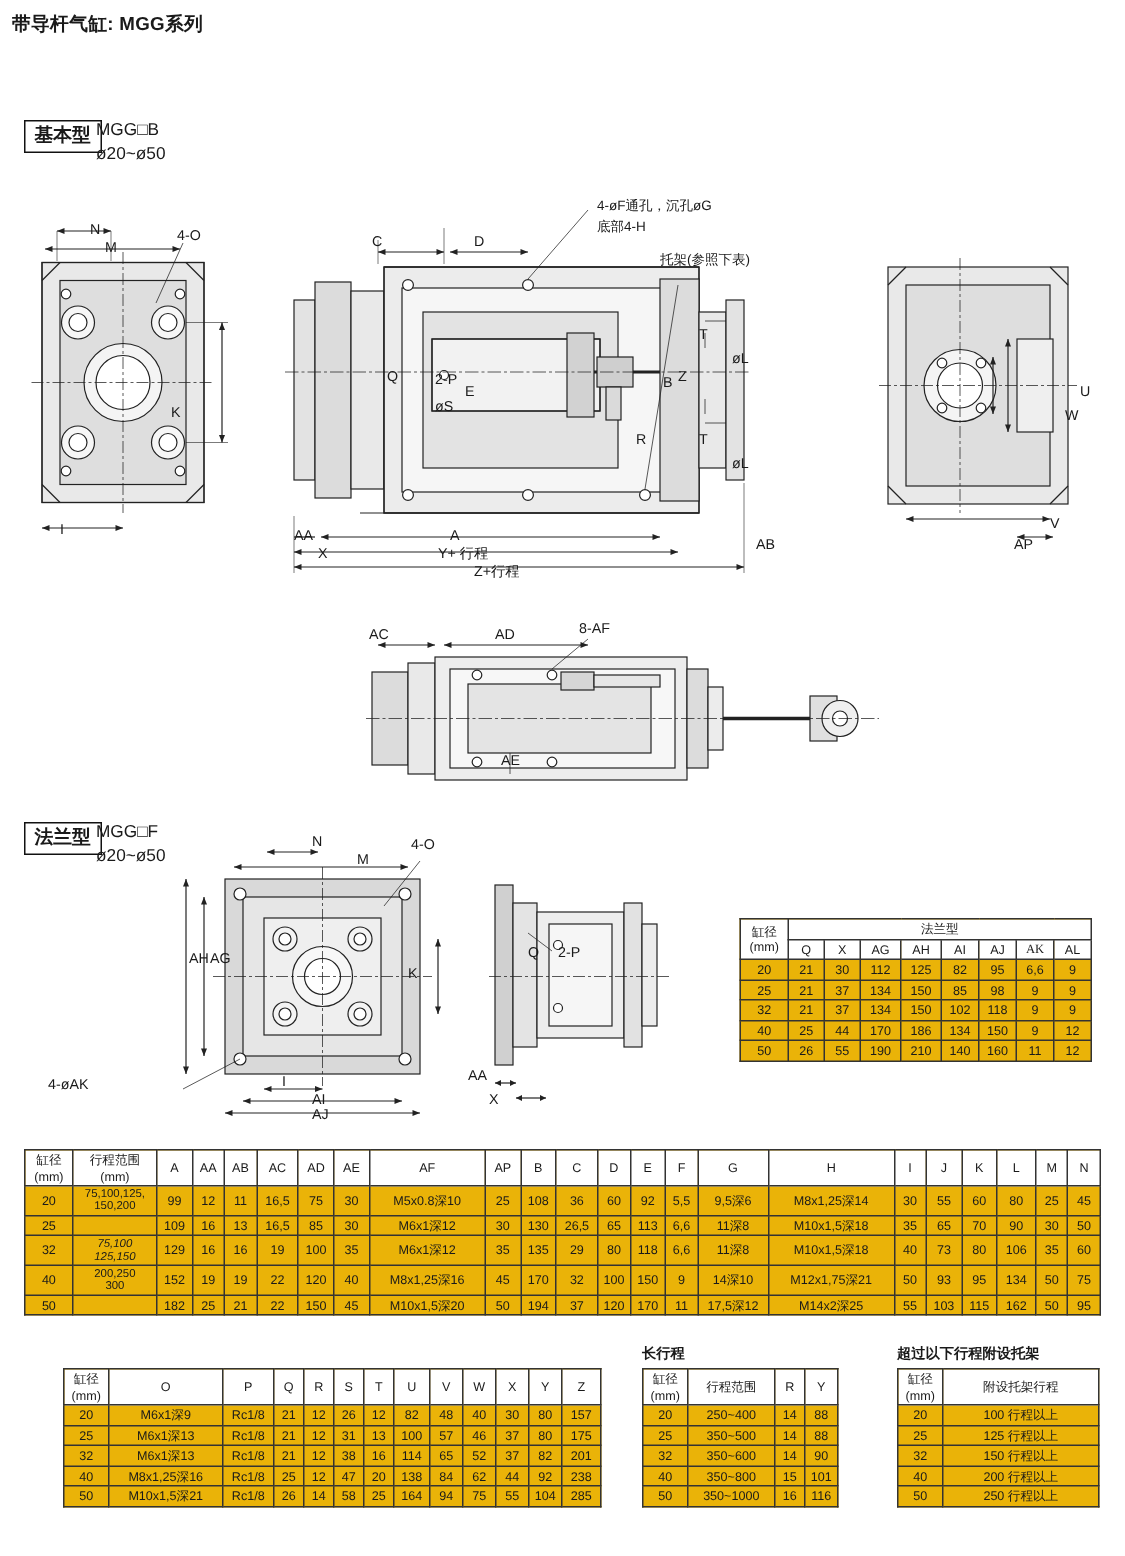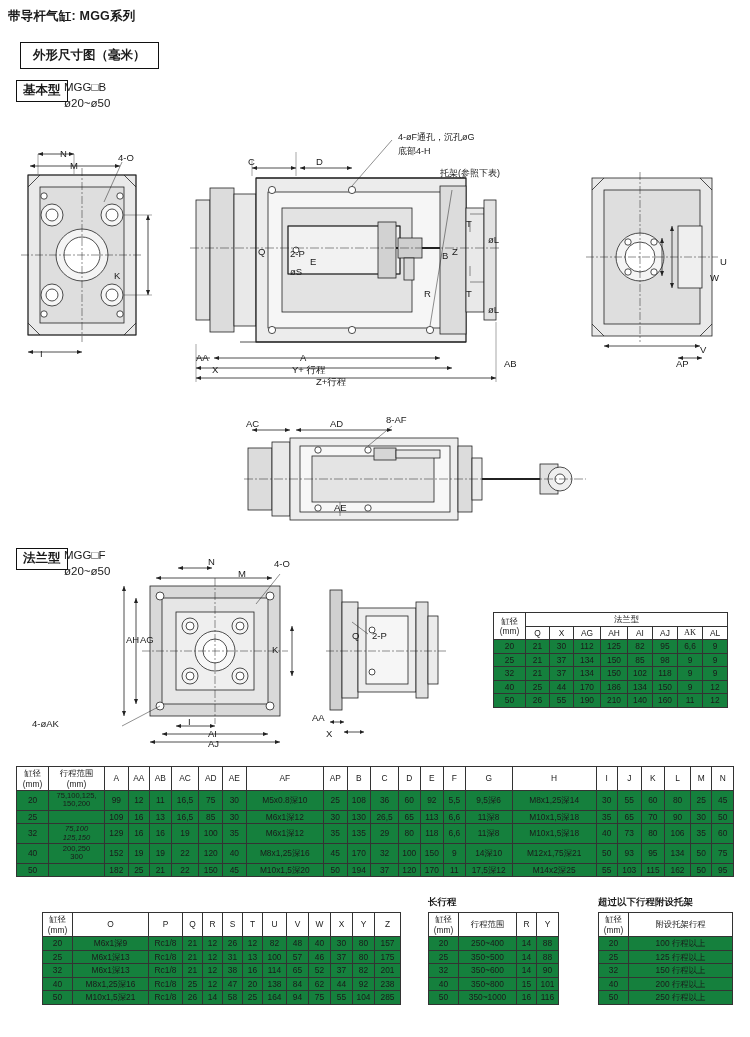--- a/index.html
+++ b/index.html
@@ -34,41 +34,40 @@
     position: absolute; font-size: 11.5px; line-height: 1.35;
   }
 
   
   .lbl { position:absolute; font-size:9.5px; line-height:1.2; white-space:nowrap; }
   .cn { position:absolute; font-size:9px; line-height:1.3; white-space:nowrap; }
 
   svg { position:absolute; left:0; top:0; overflow:visible; }
 
   
-  table { border-collapse: collapse; background:#15803d; }
+  table { border-collapse: collapse; background:#eab308; }
   table td, table th {
     border: 0.8px solid #333;
     font-size: 8.4px;
     text-align: center;
     padding: 1px 2px;
     font-weight: normal;
     line-height: 1.25;
     white-space: nowrap;
   }
   table th { background:#fff; font-weight: normal; }
   .tbl { position:absolute; }
   .tbl-cap { position:absolute; font-size:9.5px; font-weight:bold; }
 </style>
 </head>
 <body>
 
 <div class="page">
 
   <div class="doc-title">带导杆气缸: MGG系列</div>
-  <div class="section-box">外形尺寸图（毫米）</div>
 
   <div class="type-tag" style="left:16px; top:80px;">基本型</div>
   <div class="type-label" style="left:64px; top:80px;">
     <span>MGG□B</span><br>
     <span>ø20~ø50</span>
   </div>
 
   <svg width="750" height="400" viewBox="0 0 750 400" style="top:130px;">
     <g fill="none" stroke="#222" stroke-width="0.8">
 

